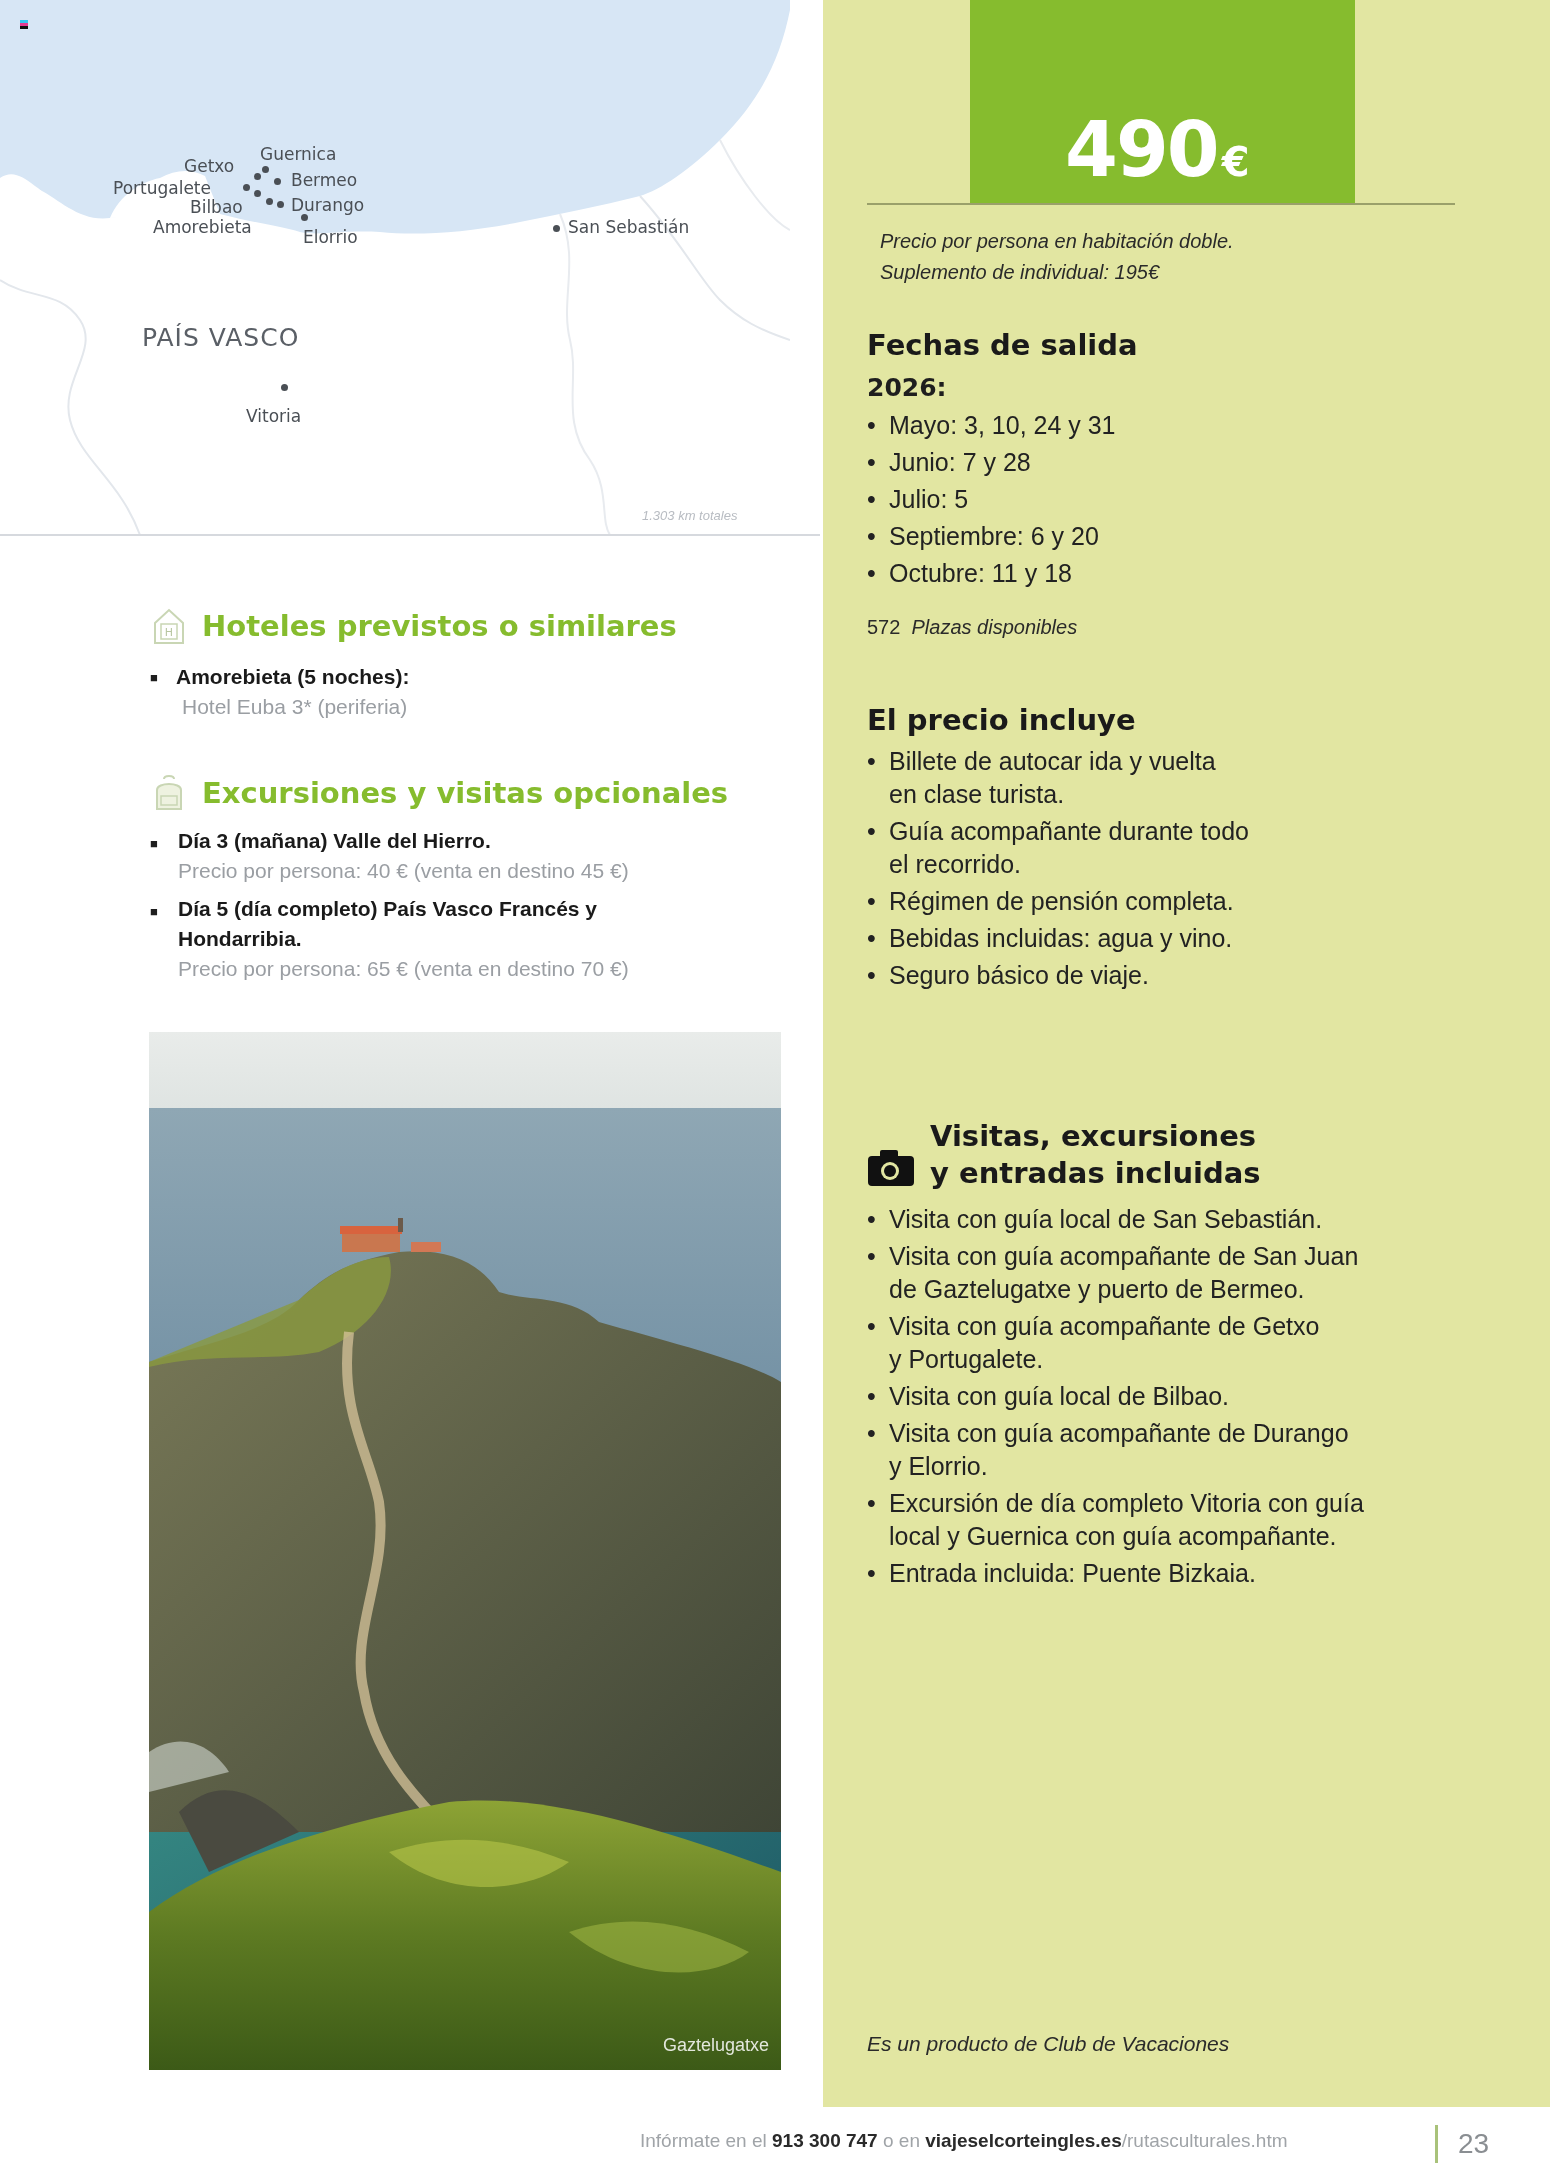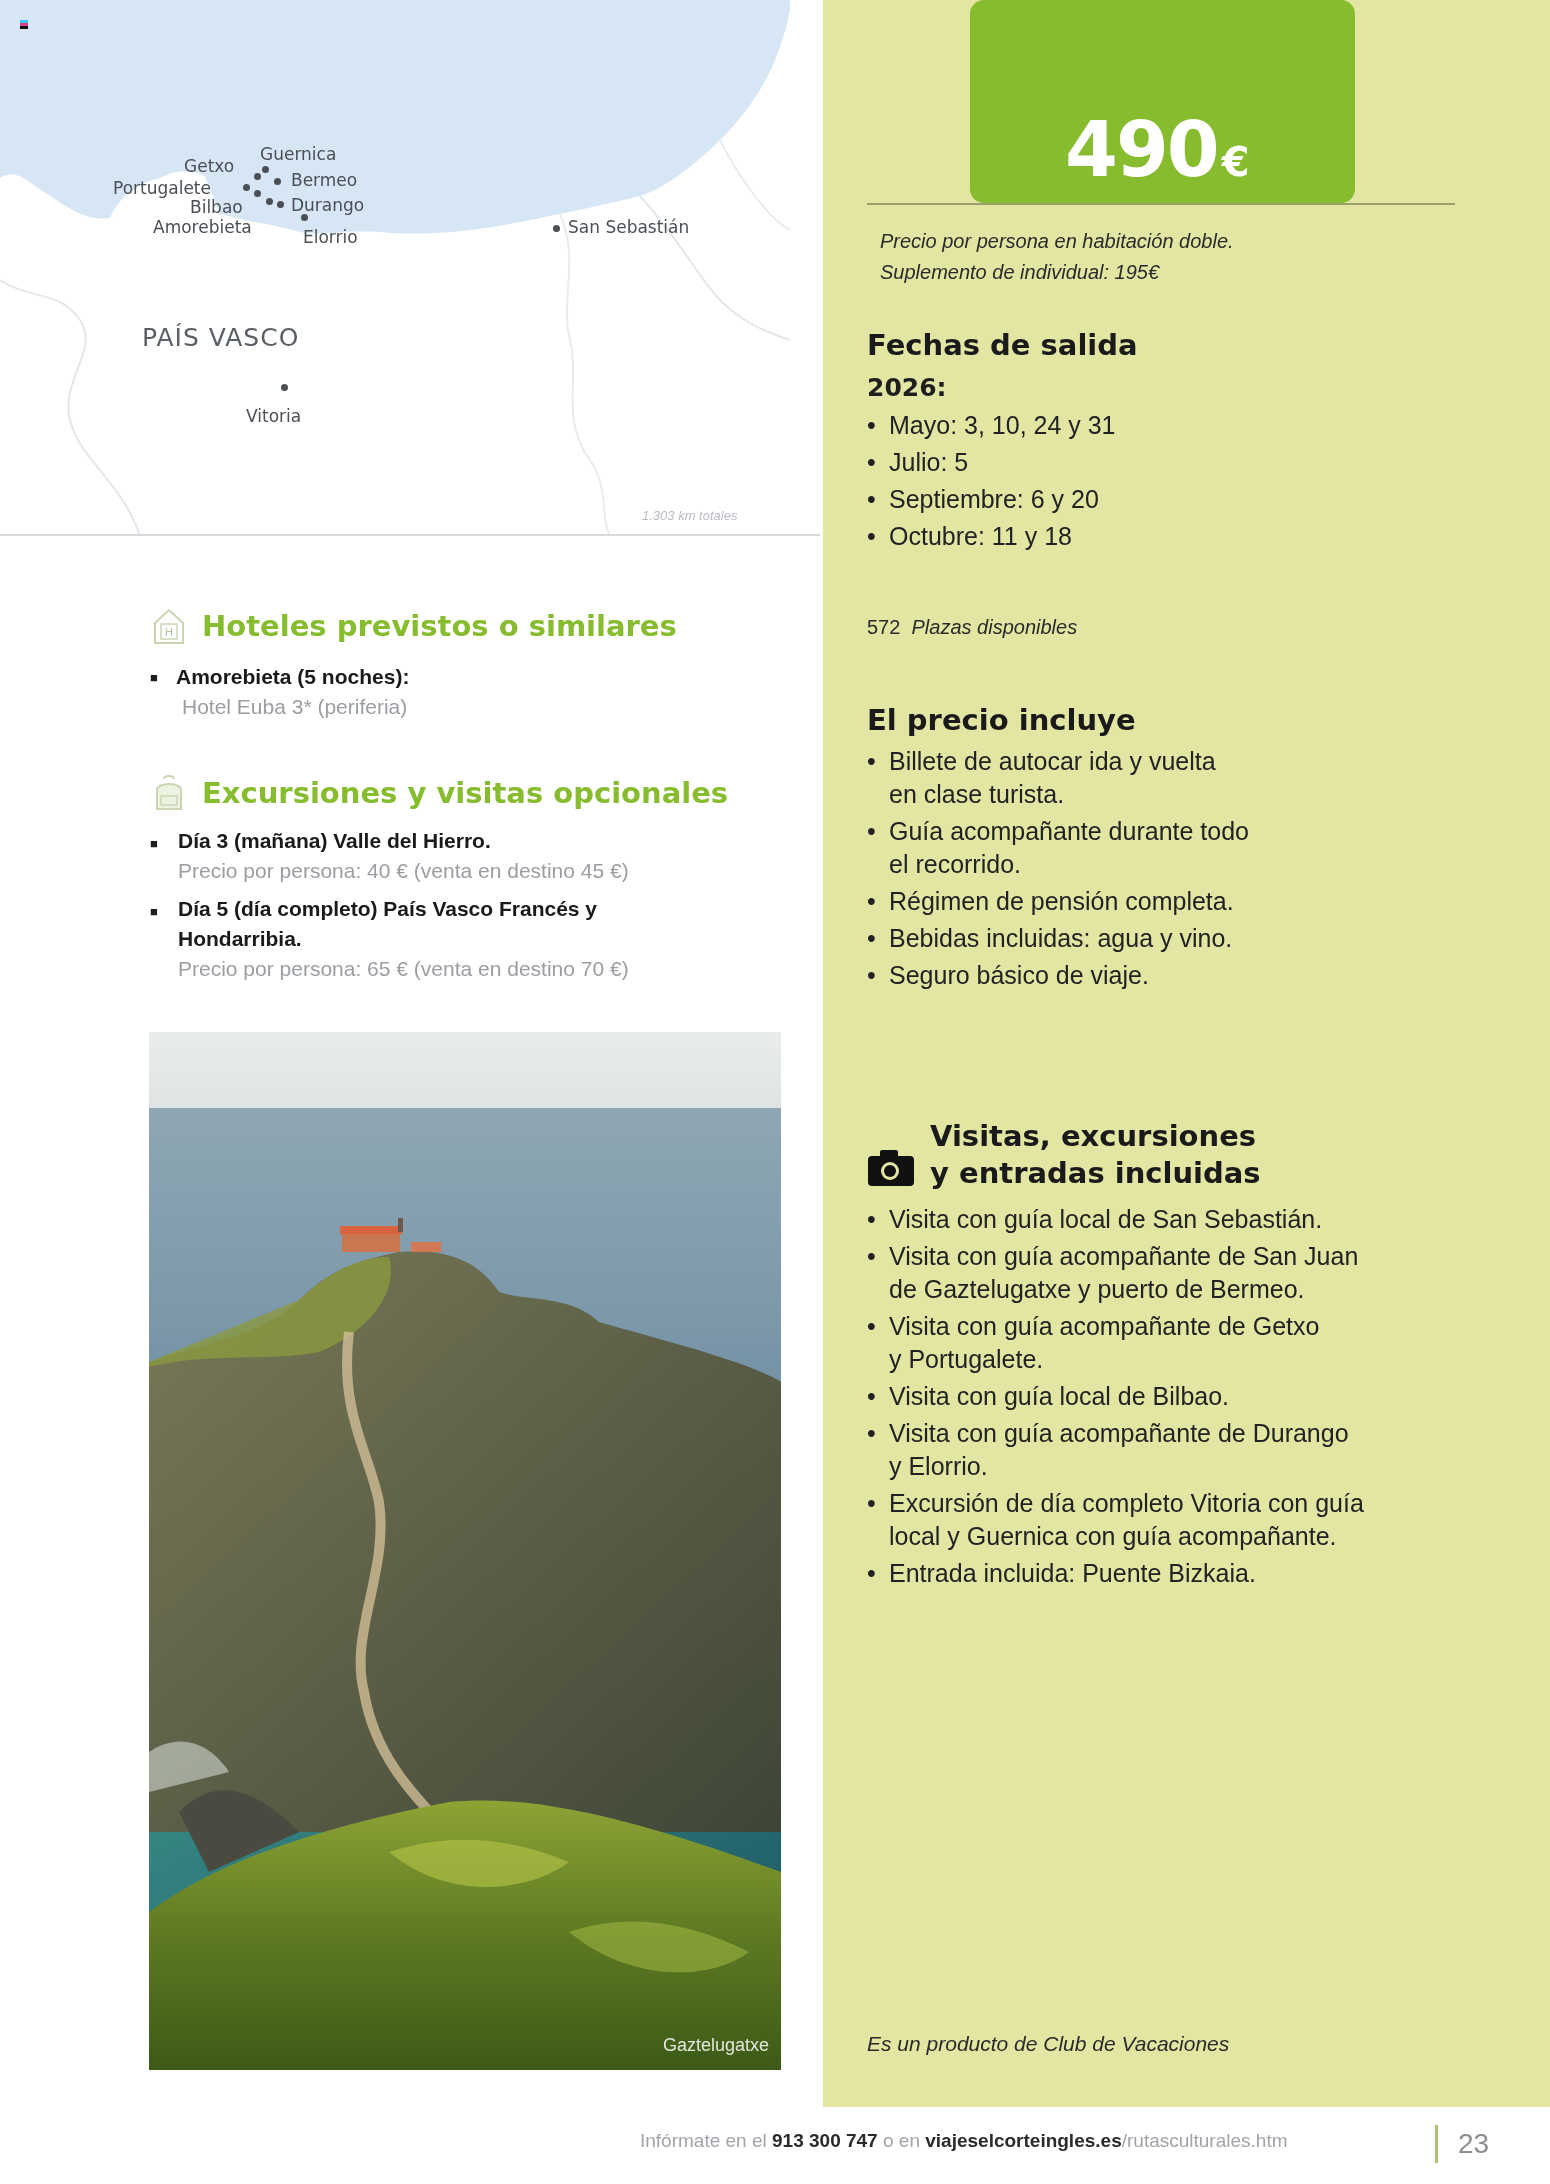--- a/index.html
+++ b/index.html
@@ -28,21 +28,21 @@
   .bullet-left { font-size: 13px; color: #1e1e1e; }
   .item-bold { font-weight: bold; font-size: 21px; color: #1a1a1a; white-space: nowrap; line-height: 1.45; }
   .item-sub { font-size: 21px; color: #9a9ea3; white-space: nowrap; line-height: 1.45; }
 
   
   #photo { left: 149px; top: 1032px; width: 632px; height: 1038px; overflow: hidden; }
   #photo-caption { right: 12px; bottom: 14px; font-size: 18px; color: rgba(255,255,255,0.85); }
 
   
   #panel { left: 823px; top: 0; width: 727px; height: 2107px; background: #e2e6a2; }
-  #price-box { left: 970px; top: 0; width: 385px; height: 203px; background: #86bc2e; border-radius: 14px; }
+  #price-box { left: 970px; top: 0; width: 385px; height: 203px; background: #86bc2e; }
   #price-value { position: absolute; left: 95px; top: 112px; color: #ffffff; font-family: "DejaVu Sans", sans-serif; font-weight: bold; font-size: 76px; line-height: 1; letter-spacing: -2px; }
   #price-currency { font-size: 40px; letter-spacing: 0; margin-left: 4px; }
   #price-rule { left: 867px; top: 203px; width: 588px; height: 2px; background: #9aa06a; }
   .note { font-style: italic; font-size: 20px; color: #2a2a2a; line-height: 1.55; margin-top: 18px; }
   .panel-title { font-family: "DejaVu Sans", sans-serif; font-weight: bold; font-size: 29px; color: #1a1a1a; line-height: 1.25; white-space: nowrap; }
   .panel-list { list-style: none; margin: 0; padding: 0; }
   .panel-list li { position: relative; padding-left: 22px; font-size: 25px; line-height: 33px; color: #222; margin-bottom: 4px; }
   .panel-list li::before { content: "•"; position: absolute; left: 0; top: 0; color: #222; }
   .year { font-family: "DejaVu Sans", sans-serif; font-weight: bold; font-size: 25px; text-align: right; }
 
@@ -189,20 +189,21 @@
 <div id="price-rule" class="abs"></div>
 <div class="abs note" style="left:880px;top:208px">
   <div>Precio por persona en habitación doble.</div>
   <div>Suplemento de individual: 195€</div>
 </div>
 
 <div class="abs panel-title" style="left:867px;top:327px">Fechas de salida</div>
 <div class="abs year" style="left:867px;top:373px">2026:</div>
 <ul class="abs panel-list" style="left:867px;top:409px;width:560px">
   <li>Mayo: 3, 10, 24 y 31</li>
+  <li>Junio: 7 y 28</li>
   <li>Julio: 5</li>
   <li>Septiembre: 6 y 20</li>
   <li>Octubre: 11 y 18</li>
 </ul>
 <div class="abs" style="left:867px;top:616px;font-size:20px;color:#2a2a2a;">
   <span>572</span>&nbsp;&nbsp;<span style="font-style:italic">Plazas disponibles</span>
 </div>
 
 <div class="abs panel-title" style="left:867px;top:702px">El precio incluye</div>
 <ul class="abs panel-list" style="left:867px;top:745px;width:600px">

